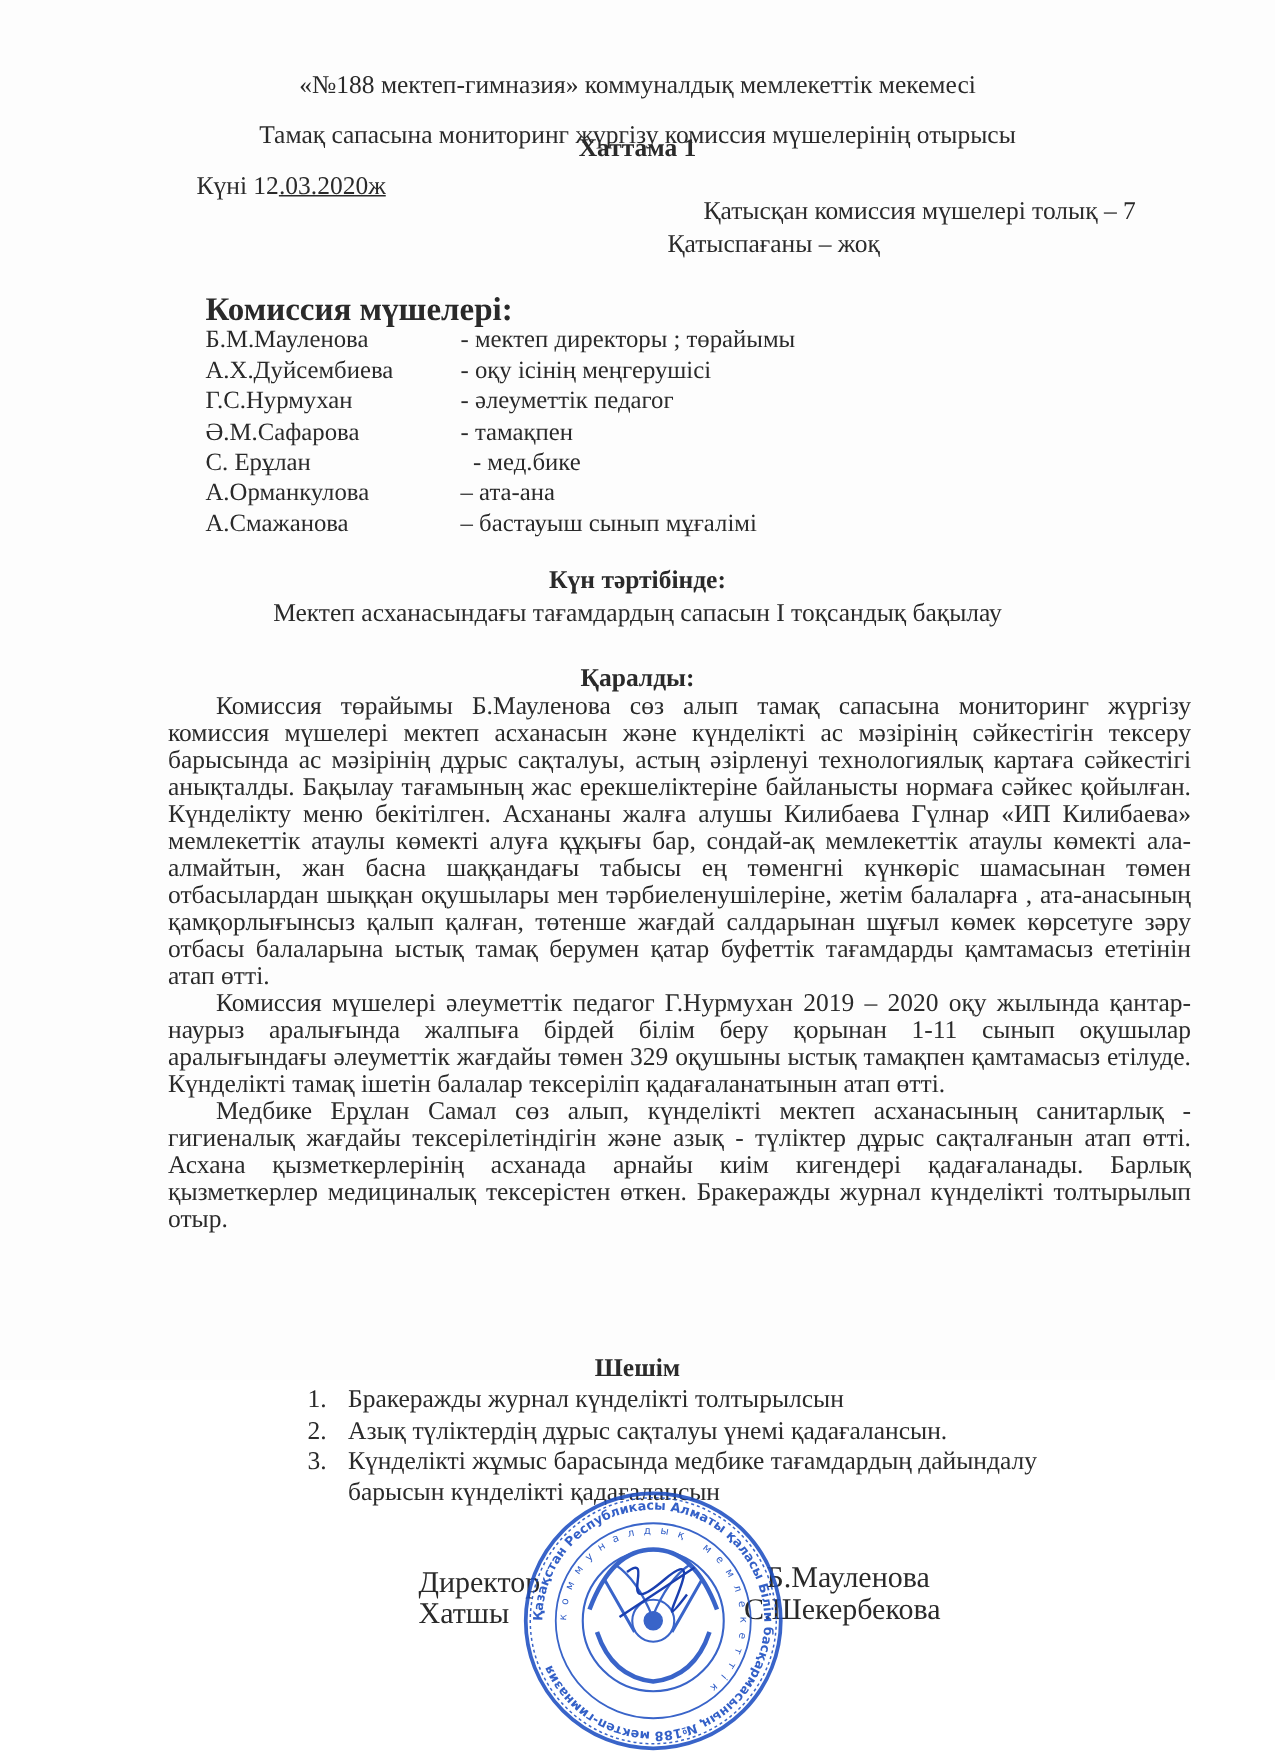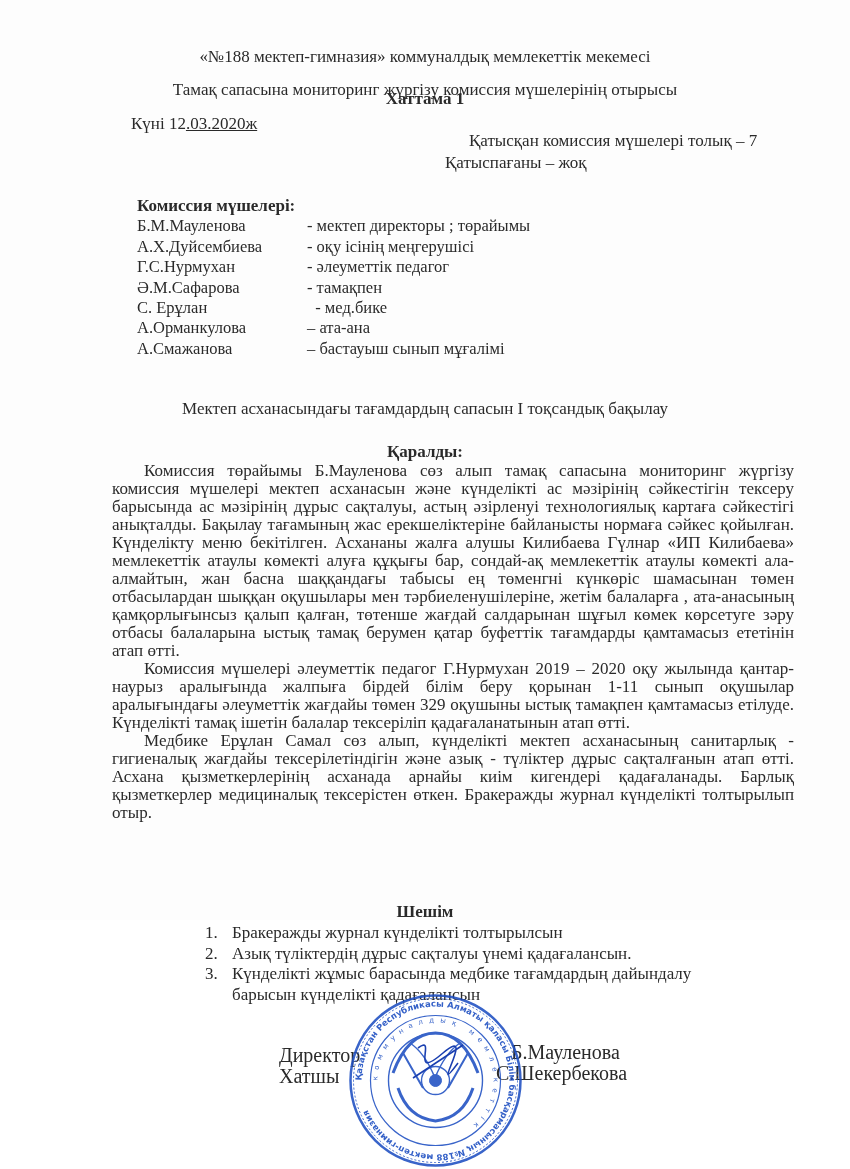--- a/index.html
+++ b/index.html
@@ -9,21 +9,21 @@
       color: #2a2a2a;
     }
     .page { position: absolute; left: 0; top: 0; width: 850px; height: 920px; background: #fdfdfd; }
     .center { position: absolute; left: 0; width: 850px; text-align: center; }
     .hdr { font-size: 17px; line-height: 20px; }
     .bold { font-weight: bold; }
     .abs { position: absolute; font-size: 17px; line-height: 20px; white-space: nowrap; }
     .underline { text-decoration: underline; }
 
     .members { position: absolute; left: 137px; top: 196px; font-size: 16.5px; line-height: 20.4px; }
-    .members .title { font-weight: bold; font-size: 17px; margin-bottom: 0px; }
+    .members .title { font-weight: bold; font-size: 22px; margin-bottom: 0px; }
     .member-row { position: relative; height: 20.4px; white-space: nowrap; }
     .member-row .name { position: absolute; left: 0; }
     .member-row .role { position: absolute; left: 170px; }
 
     .body-text {
       position: absolute; left: 112px; width: 682px;
       font-size: 17px; line-height: 18px; text-align: justify;
     }
     .body-text p { margin: 0; text-indent: 32px; }
 
@@ -78,20 +78,21 @@
     <div class="member-row">
         <span class="name">А.Орманкулова</span>
         <span class="role">– ата-ана</span>
       </div>
     <div class="member-row">
         <span class="name">А.Смажанова</span>
         <span class="role">– бастауыш сынып мұғалімі</span>
       </div>
   </div>
 
+  <div class="center hdr bold" style="top:377px;">Күн тәртібінде:</div>
   <div class="center hdr bold" style="top:442px;">Қаралды:</div>
 
   <div class="center hdr" style="top:399px;">Мектеп асханасындағы тағамдардың сапасын I  тоқсандық  бақылау</div>
 
   <div class="body-text" style="top:462px;">
     <p>Комиссия төрайымы Б.Мауленова  сөз алып тамақ сапасына мониторинг жүргізу комиссия мүшелері  мектеп  асханасын  және  күнделікті ас мәзірінің сәйкестігін тексеру барысында  ас мәзірінің дұрыс сақталуы, астың әзірленуі технологиялық картаға сәйкестігі анықталды. Бақылау тағамының жас ерекшеліктеріне байланысты нормаға сәйкес қойылған. Күнделікту меню бекітілген.  Асхананы жалға алушы Килибаева Гүлнар «ИП Килибаева» мемлекеттік атаулы көмекті алуға құқығы бар, сондай-ақ  мемлекеттік атаулы көмекті ала-алмайтын, жан басна шаққандағы табысы ең төменгні күнкөріс шамасынан төмен отбасылардан шыққан оқушылары мен тәрбиеленушілеріне, жетім балаларға , ата-анасының қамқорлығынсыз қалып қалған, төтенше жағдай салдарынан шұғыл көмек  көрсетуге зәру  отбасы балаларына ыстық тамақ берумен қатар буфеттік тағамдарды қамтамасыз ететінін атап өтті.</p>
     <p>Комиссия мүшелері әлеуметтік педагог Г.Нурмухан 2019 – 2020 оқу жылында қантар-наурыз аралығында жалпыға бірдей білім беру қорынан 1-11 сынып оқушылар аралығындағы әлеуметтік жағдайы төмен 329 оқушыны ыстық тамақпен қамтамасыз етілуде. Күнделікті тамақ ішетін балалар тексеріліп қадағаланатынын атап өтті.</p>
     <p>Медбике  Ерұлан Самал сөз алып, күнделікті мектеп асханасының санитарлық - гигиеналық жағдайы тексерілетіндігін және азық - түліктер дұрыс сақталғанын атап өтті. Асхана қызметкерлерінің асханада арнайы киім кигендері қадағаланады. Барлық қызметкерлер медициналық тексерістен өткен. Бракеражды журнал күнделікті толтырылып отыр.</p>
   </div>
 

